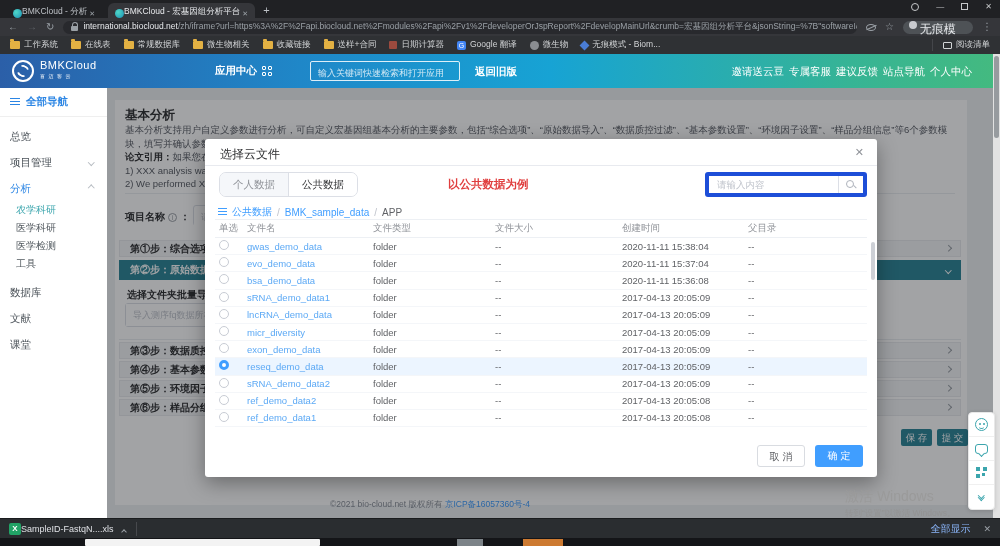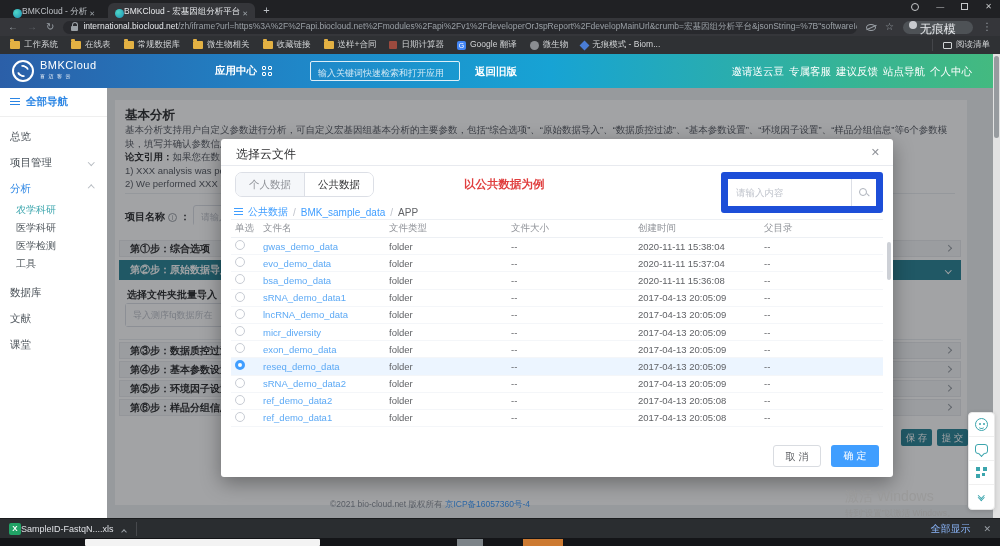--- a/index.html
+++ b/index.html
@@ -102,30 +102,30 @@
 #exp2 input{width:100%;height:100%;border:none;outline:none;font-size:9px;padding:0 7px;color:#606266;font-family:inherit}
 #exp2 input::placeholder{color:#c0c4cc}
 .pgbtn{position:absolute;top:329px;width:31px;height:17px;background:#2e8698;color:#fff;font-size:9.5px;text-align:center;line-height:17px;border-radius:2px}
 #pg-footer{position:absolute;left:215px;top:399px;font-size:8.5px;color:#8a9099}
 #pg-footer a{color:#409eff;text-decoration:none}
 
 
 #overlay{position:absolute;top:88px;left:107px;width:886px;height:430px;background:rgba(10,14,18,.38)}
 
 
-#modal{position:absolute;left:221px;top:139px;width:672px;height:338px;background:#fff;border-radius:3px;box-shadow:0 6px 20px rgba(0,0,0,.35);font-size:10px}
+#modal{position:absolute;left:205px;top:139px;width:672px;height:338px;background:#fff;border-radius:3px;box-shadow:0 6px 20px rgba(0,0,0,.35);font-size:10px}
 #m-head{height:27px;border-bottom:1px solid #e8eaef;position:relative}
 #m-title{position:absolute;left:15px;top:7px;font-size:12px;color:#303133}
 #m-close{position:absolute;right:13px;top:7px;color:#909399;font-size:11px}
 #m-tabs{position:absolute;left:14px;top:33px;height:25px;border:1px solid #dcdfe6;border-radius:7px;overflow:hidden;display:flex}
 .mtab{height:100%;line-height:23px;padding:0 13px;font-size:10.5px}
 .mtab.off{background:#f5f7fa;color:#909399;border-right:1px solid #dcdfe6}
 .mtab.on{background:#fff;color:#303133}
 #m-note{position:absolute;left:243px;top:38px;color:#e03e3e;font-size:11.5px;font-weight:bold}
-#m-search{position:absolute;right:10px;top:33px;width:162px;height:41px;border:7px solid #1d4ed8;border-radius:3px;display:flex}
+#m-search{position:absolute;right:10px;top:33px;width:162px;height:25px;border:4px solid #1d4ed8;border-radius:3px;display:flex}
 #m-search input{flex:1;border:none;outline:none;font-size:9.5px;padding:0 8px;color:#606266;font-family:inherit;min-width:0}
 #m-search input::placeholder{color:#c0c4cc}
 #m-search .append{width:25px;border-left:1px solid #dcdfe6;display:flex;align-items:center;justify-content:center}
 .mag{width:10px;height:10px;position:relative}
 .mag::before{content:'';position:absolute;left:0;top:0;width:6px;height:6px;border:1.2px solid #aeb3bc;border-radius:50%}
 .mag::after{content:'';position:absolute;left:6.5px;top:6.5px;width:3.5px;border-top:1.2px solid #aeb3bc;transform:rotate(45deg)}
 #m-crumb{position:absolute;left:13px;top:66px;display:flex;align-items:center;gap:5px;font-size:10px}
 .crumb-blue{color:#409eff}
 .crumb-sep{color:#c0c4cc}
 .crumb-cur{color:#606266}

